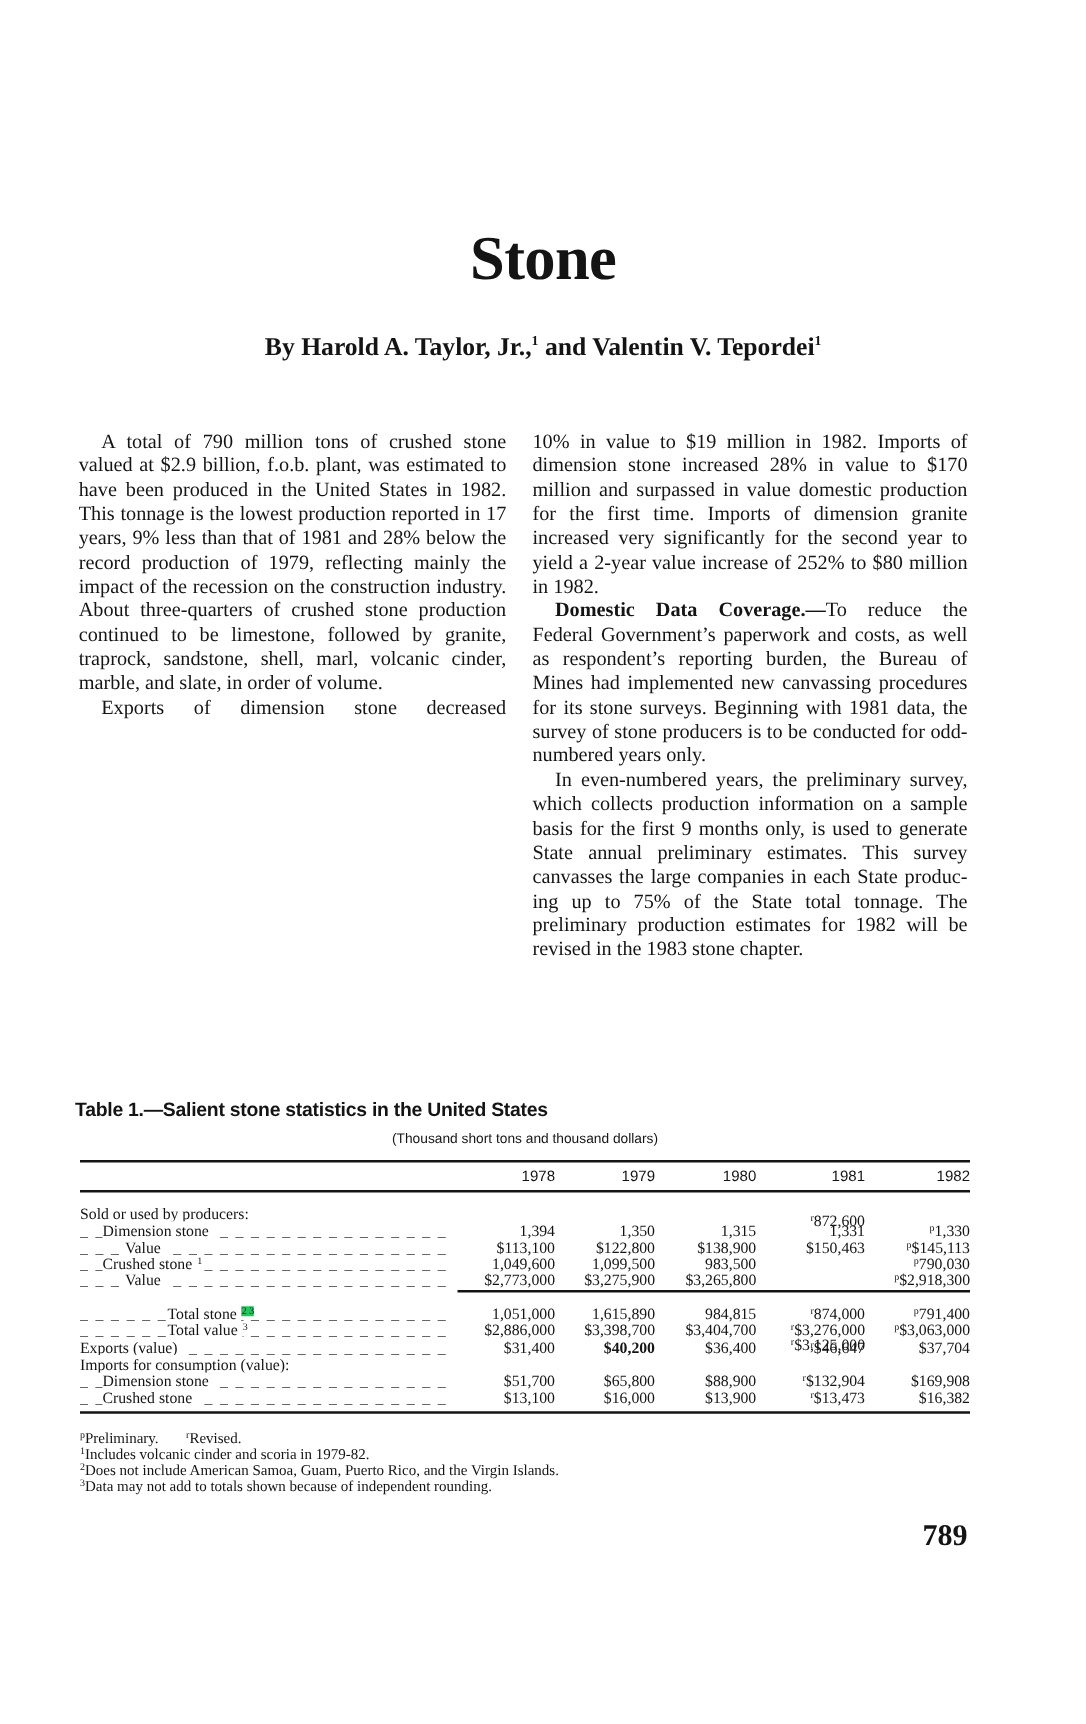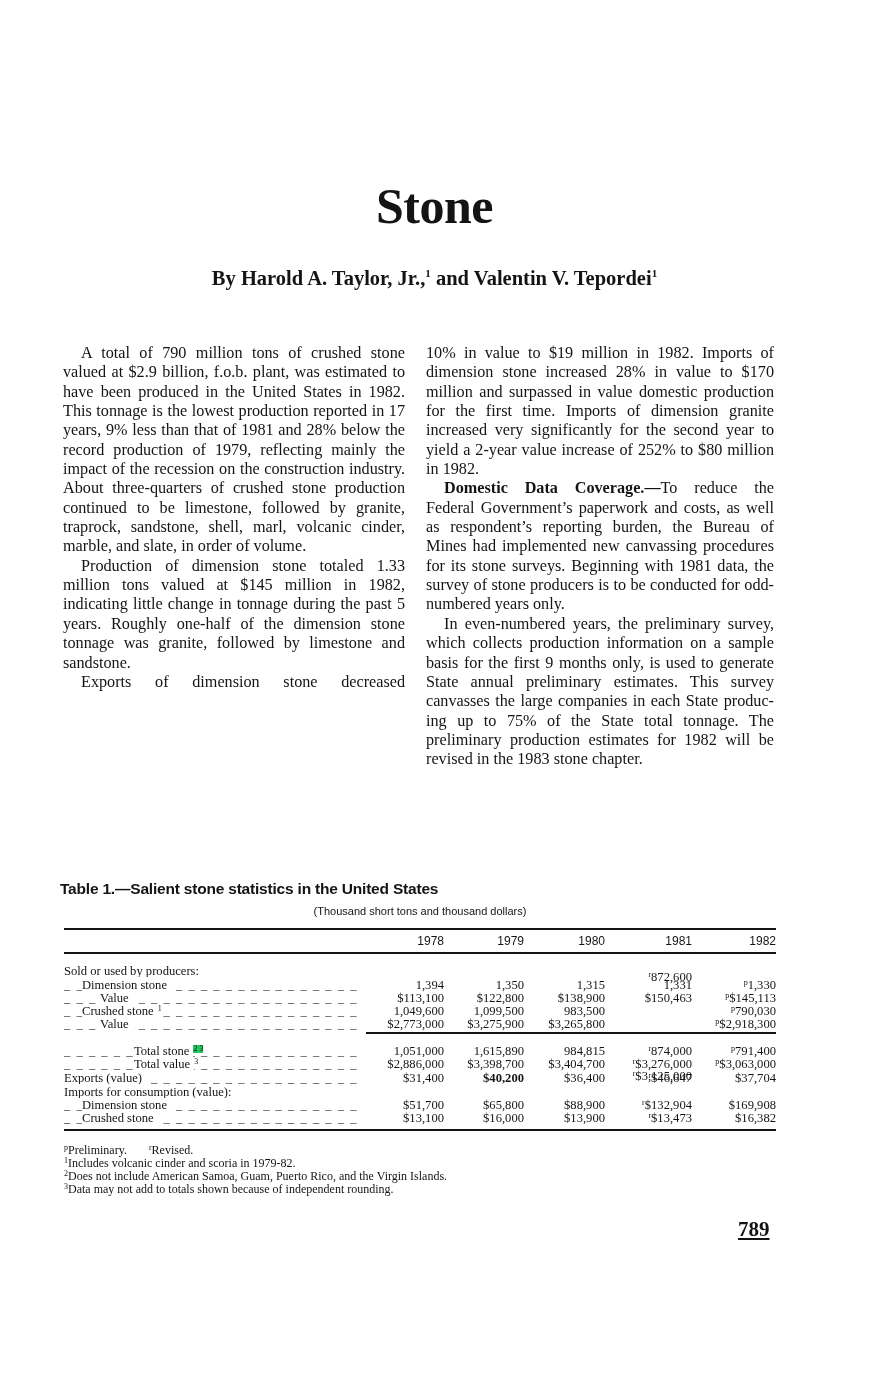--- a/index.html
+++ b/index.html
@@ -24,31 +24,30 @@
   .tbl-sub { position: absolute; left: 60px; width: 720px; top: 904px; text-align: center;
              font-family: "Liberation Sans", sans-serif; font-size: 11px; line-height: 14px; }
   .rule { position: absolute; background: #141414; }
   .hdr { position: absolute; top: 934px; font-family: "Liberation Sans", sans-serif; font-size: 12px; line-height: 14px; text-align: right; width: 70px; }
   .rowlabel { position: absolute; left: 64px; width: 298px; font-family: "Liberation Serif", serif; font-size: 12.6px; line-height: 12px; white-space: nowrap; overflow: hidden; }
   .rowlabel .lbl { background: #fff; padding-right: 4px; position: relative; z-index: 1; }
   .rowlabel .leader { position: absolute; left: 0; right: 4px; top: 0; color: #333; letter-spacing: 1.5px; overflow: hidden; white-space: nowrap; z-index: 0; }
   .rowlabel sup, .cell sup, .foot sup { font-size: 8px; vertical-align: 4px; line-height: 0; }
   .cell { position: absolute; font-family: "Liberation Serif", serif; font-size: 12.6px; line-height: 12px; text-align: right; white-space: nowrap; }
   .foot { position: absolute; left: 64px; font-family: "Liberation Serif", serif; font-size: 12px; line-height: 13px; white-space: nowrap; }
-  .pagenum { position: absolute; left: 738px; top: 1217px; font-family: "Liberation Serif", serif; font-weight: bold; font-size: 21px; line-height: 24px; text-decoration: underline; }
+  .pagenum { position: absolute; left: 738px; top: 1217px; font-family: "Liberation Serif", serif; font-weight: bold; font-size: 24px; line-height: 24px; }
 </style>
 </head>
 <body>
 
 <div class="title">Stone</div>
 <div class="byline"><span>By Harold A. Taylor, Jr.,</span><sup>1</sup><span> and Valentin V. Tepordei</span><sup>1</sup></div>
 
 <div class="col left">
   <p>A total of 790 million tons of crushed stone valued at $2.9 billion, f.o.b. plant, was estimated to have been produced in the United States in 1982. This tonnage is the lowest production reported in 17 years, 9% less than that of 1981 and 28% below the record production of 1979, reflecting mainly the impact of the recession on the construc­tion industry. About three-quarters of crushed stone production continued to be limestone, followed by granite, traprock, sandstone, shell, marl, volcanic cinder, mar­ble, and slate, in order of volume.</p>
-  <p>Production of dimension stone totaled 1.33 million tons valued at $145 million in 1982, indicating little change in tonnage during the past 5 years. Roughly one-half of the dimension stone tonnage was granite, followed by limestone and sandstone.</p>
   <p class="lastline-justify">Exports of dimension stone decreased</p>
 </div>
 
 <div class="col right">
   <p class="noindent">10% in value to $19 million in 1982. Imports of dimension stone increased 28% in value to $170 million and surpassed in value domestic production for the first time. Im­ports of dimension granite increased very significantly for the second year to yield a 2-year value increase of 252% to $80 million in 1982.</p>
   <p><b>Domestic Data Coverage.—</b><span>To reduce the Federal Government’s paperwork and costs, as well as respondent’s reporting burden, the Bureau of Mines had implemented new canvassing procedures for its stone surveys. Beginning with 1981 data, the survey of stone producers is to be conducted for odd-numbered years only.</span></p>
   <p>In even-numbered years, the preliminary survey, which collects production informa­tion on a sample basis for the first 9 months only, is used to generate State annual pre­liminary estimates. This survey canvasses the large companies in each State produc­ing up to 75% of the State total tonnage. The preliminary production estimates for 1982 will be revised in the 1983 stone chapter.</p>
 </div>
 
 <div class="tbl-title">Table 1.—Salient stone statistics in the United States</div>

